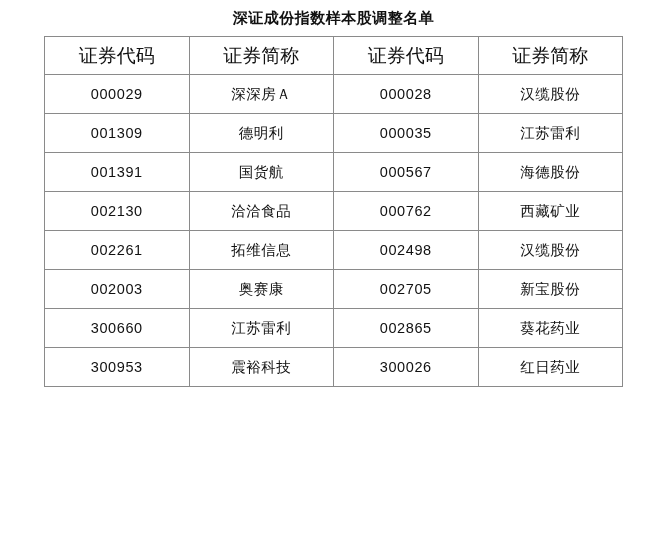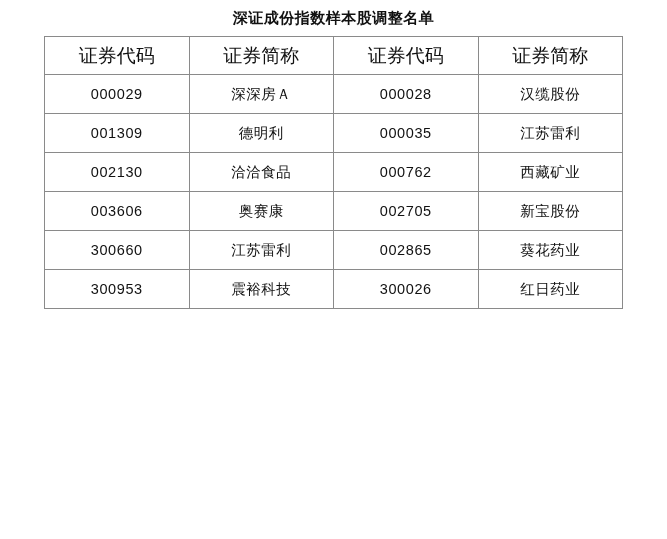--- a/index.html
+++ b/index.html
@@ -94,27 +94,39 @@
           <td class="code">000028</td>
           <td class="name">汉缆股份</td>
         </tr>
         <tr class="data-row">
           <td class="code">001309</td>
           <td class="name">德明利</td>
           <td class="code">000035</td>
           <td class="name">江苏雷利</td>
         </tr>
         <tr class="data-row">
+          <td class="code">001391</td>
+          <td class="name">国货航</td>
+          <td class="code">000567</td>
+          <td class="name">海德股份</td>
+        </tr>
+        <tr class="data-row">
           <td class="code">002130</td>
           <td class="name">洽洽食品</td>
           <td class="code">000762</td>
           <td class="name">西藏矿业</td>
         </tr>
         <tr class="data-row">
-          <td class="code">003606</td>
+          <td class="code">002261</td>
+          <td class="name">拓维信息</td>
+          <td class="code">002498</td>
+          <td class="name">汉缆股份</td>
+        </tr>
+        <tr class="data-row">
+          <td class="code">002003</td>
           <td class="name">奥赛康</td>
           <td class="code">002705</td>
           <td class="name">新宝股份</td>
         </tr>
         <tr class="data-row">
           <td class="code">300660</td>
           <td class="name">江苏雷利</td>
           <td class="code">002865</td>
           <td class="name">葵花药业</td>
         </tr>

